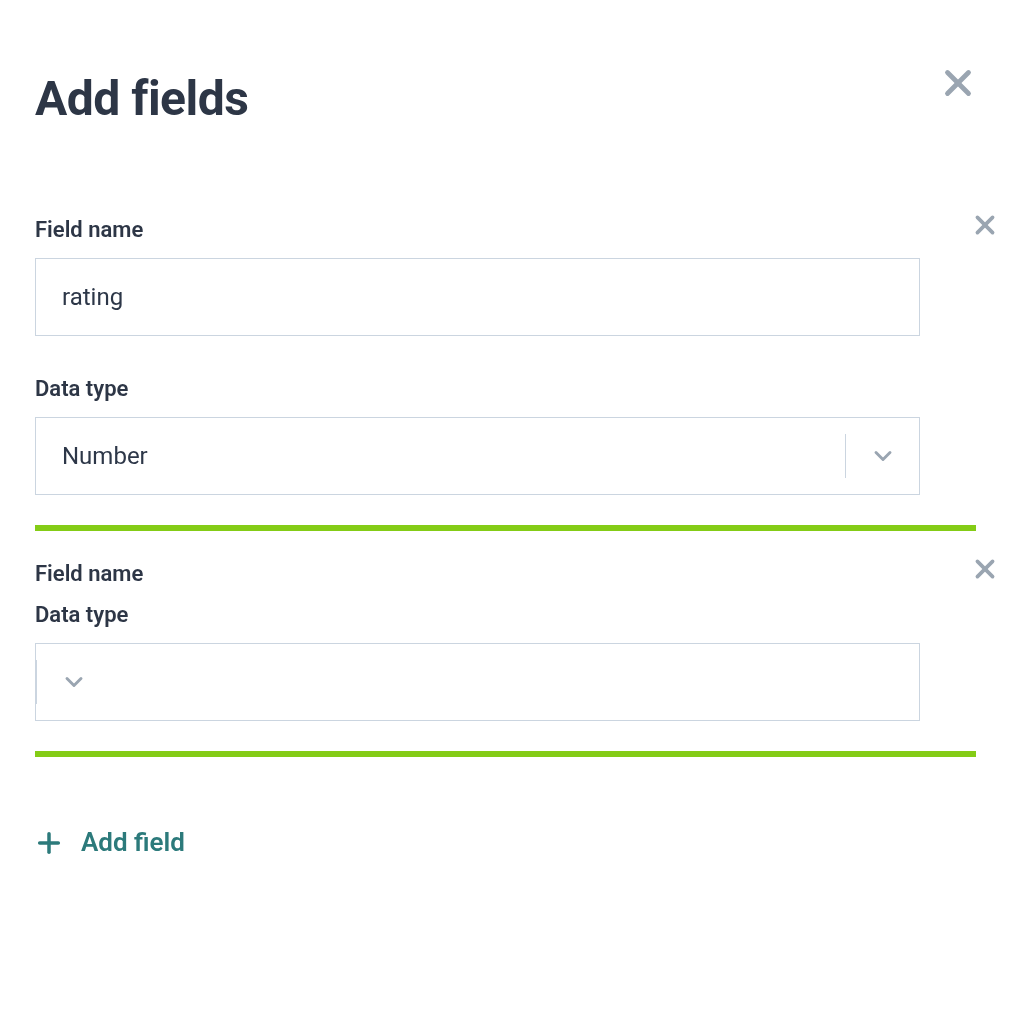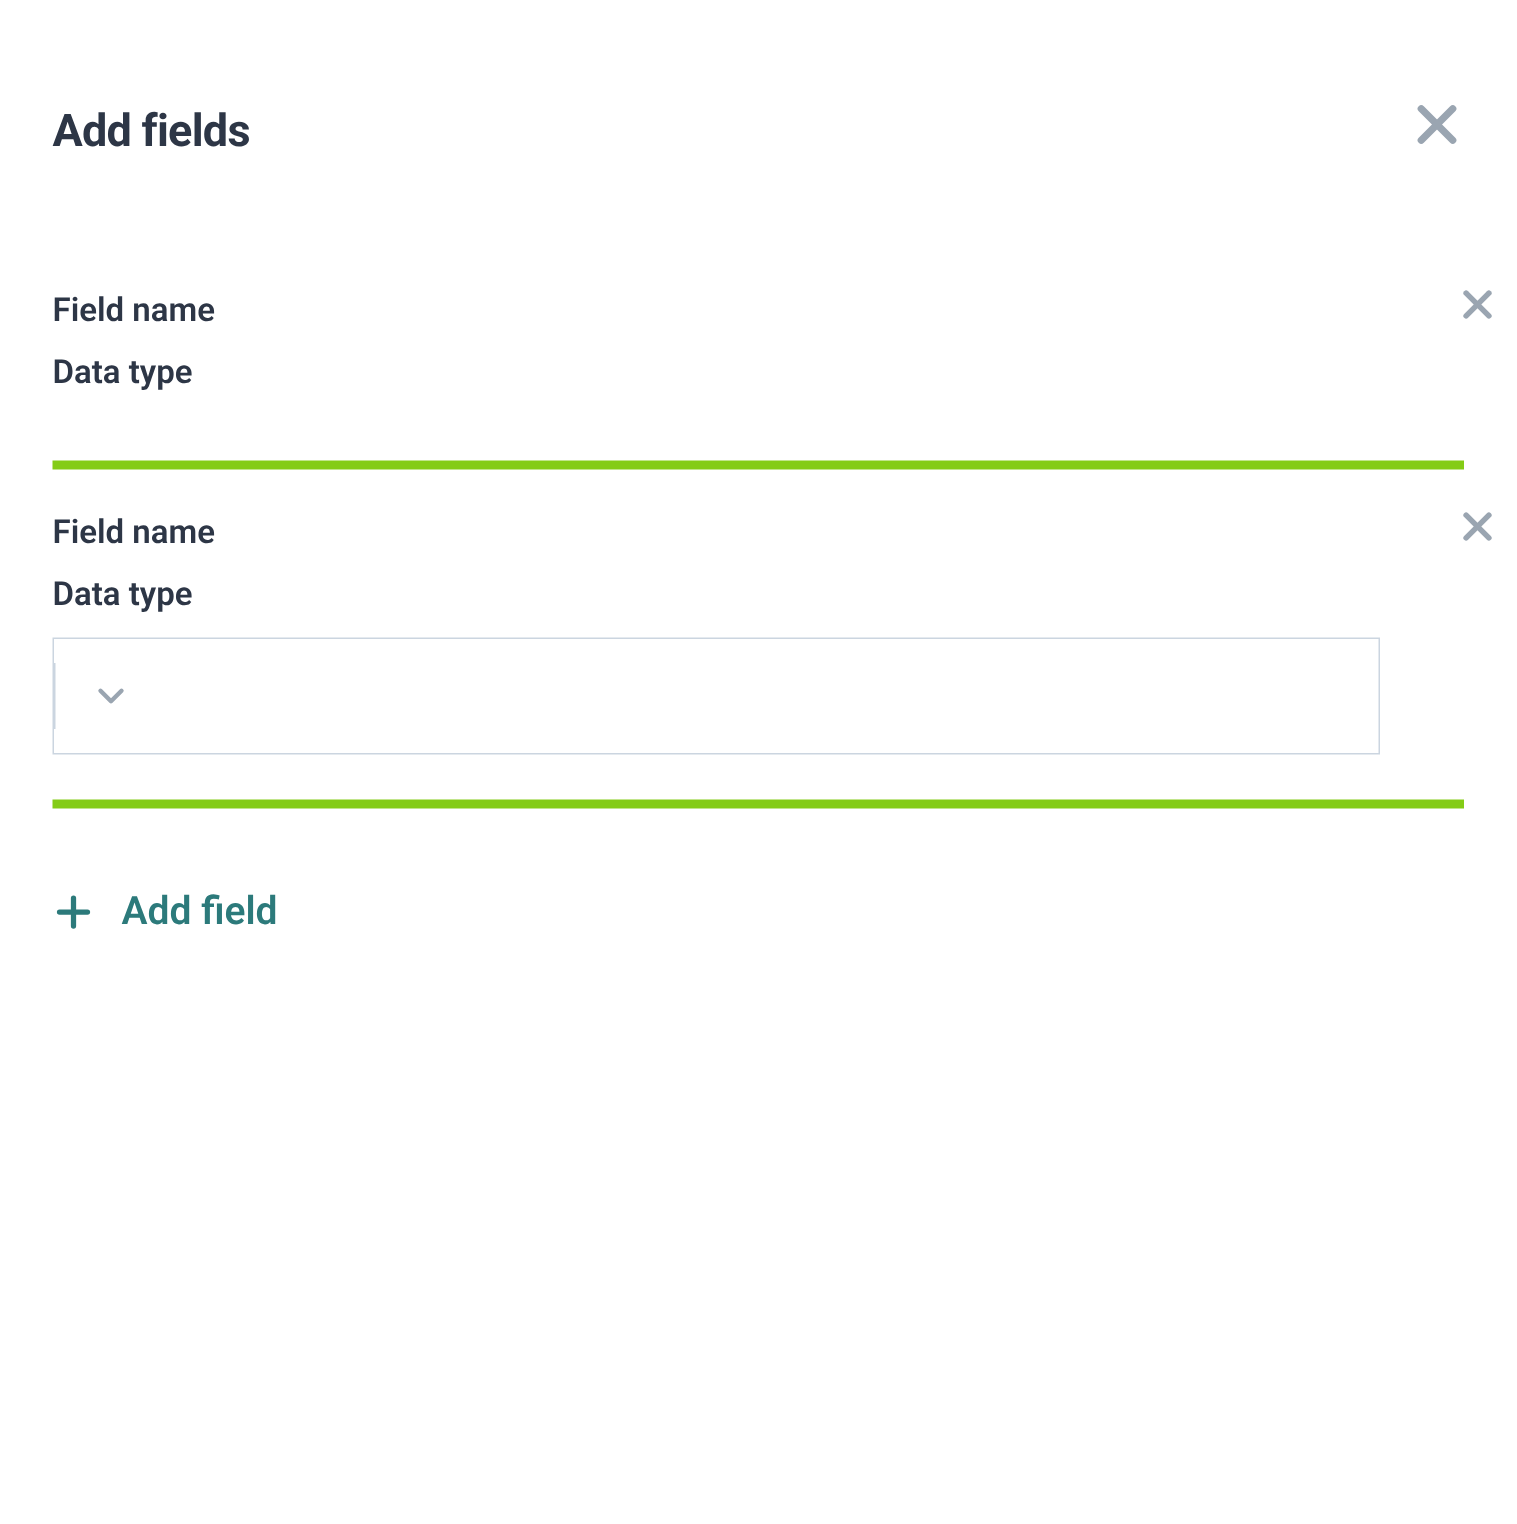--- a/index.html
+++ b/index.html
@@ -22,21 +22,21 @@
       position: absolute;
       right: 0;
       top: -5px;
       cursor: pointer;
       color: #9aa5b1;
       display: flex;
       align-items: center;
       justify-content: center;
     }
     .page-title {
-      font-size: 30px;
+      font-size: 48px;
       font-weight: 700;
       color: #2d3646;
       letter-spacing: -0.5px;
       margin-top: 40px;
     }
     .field-block {
       position: relative;
       padding-bottom: 30px;
       border-bottom: 6px solid #84cc16;
       margin-bottom: 30px;
@@ -88,27 +88,27 @@
       width: 74px;
       height: 44px;
       border-left: 1px solid #cbd5e0;
       display: flex;
       align-items: center;
       justify-content: center;
       color: #9aa5b1;
     }
     .add-field-button {
       display: flex;
-      align-items: center;
+      align-items: flex-end;
       gap: 18px;
       cursor: pointer;
       color: #2c7a7b;
       font-size: 26px;
       font-weight: 600;
-      margin-top: 50px;
+      margin-top: 66px;
       padding: 4px 0;
     }
     .add-field-button .plus-icon {
       display: flex;
       align-items: center;
       justify-content: center;
     }
     svg {
       display: block;
     }
@@ -131,21 +131,30 @@
 <div class="field-block">
   <div class="field-remove">
     <span>
       <svg width="26" height="26" viewBox="0 0 24 24" fill="none" stroke="currentColor" stroke-width="3.4" stroke-linecap="round">
         <line x1="5" y1="5" x2="19" y2="19"></line>
         <line x1="19" y1="5" x2="5" y2="19"></line>
       </svg>
     </span>
   </div>
   <label class="form-label">Field name</label>
+  <input type="text" class="text-input" value="rating" style="">
   <label class="form-label">Data type</label>
+  <div class="select-wrapper">
+    <div class="select-value">Number</div>
+    <div class="select-arrow">
+      <svg width="28" height="28" viewBox="0 0 24 24" fill="none" stroke="currentColor" stroke-width="2.5" stroke-linecap="round" stroke-linejoin="round">
+        <polyline points="6 9 12 15 18 9"></polyline>
+      </svg>
+    </div>
+  </div>
 </div>
 
 <div class="field-block">
   <div class="field-remove">
     <span>
       <svg width="26" height="26" viewBox="0 0 24 24" fill="none" stroke="currentColor" stroke-width="3.4" stroke-linecap="round">
         <line x1="5" y1="5" x2="19" y2="19"></line>
         <line x1="19" y1="5" x2="5" y2="19"></line>
       </svg>
     </span>

